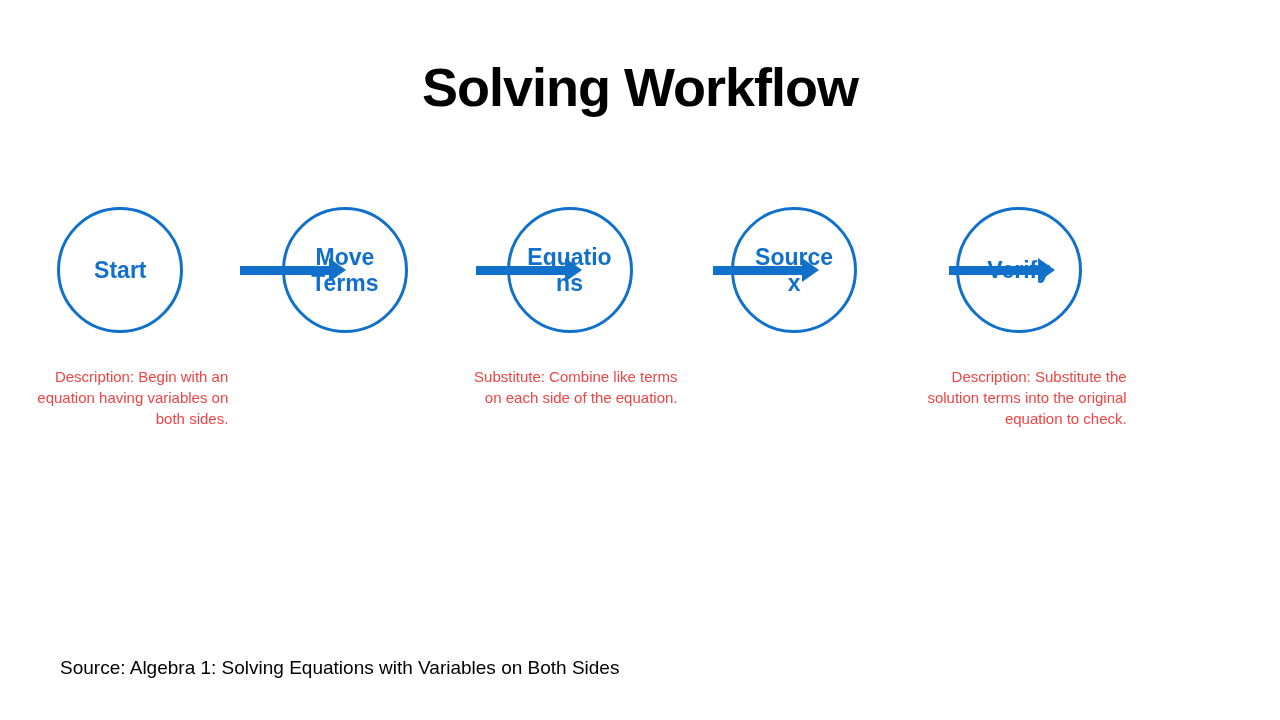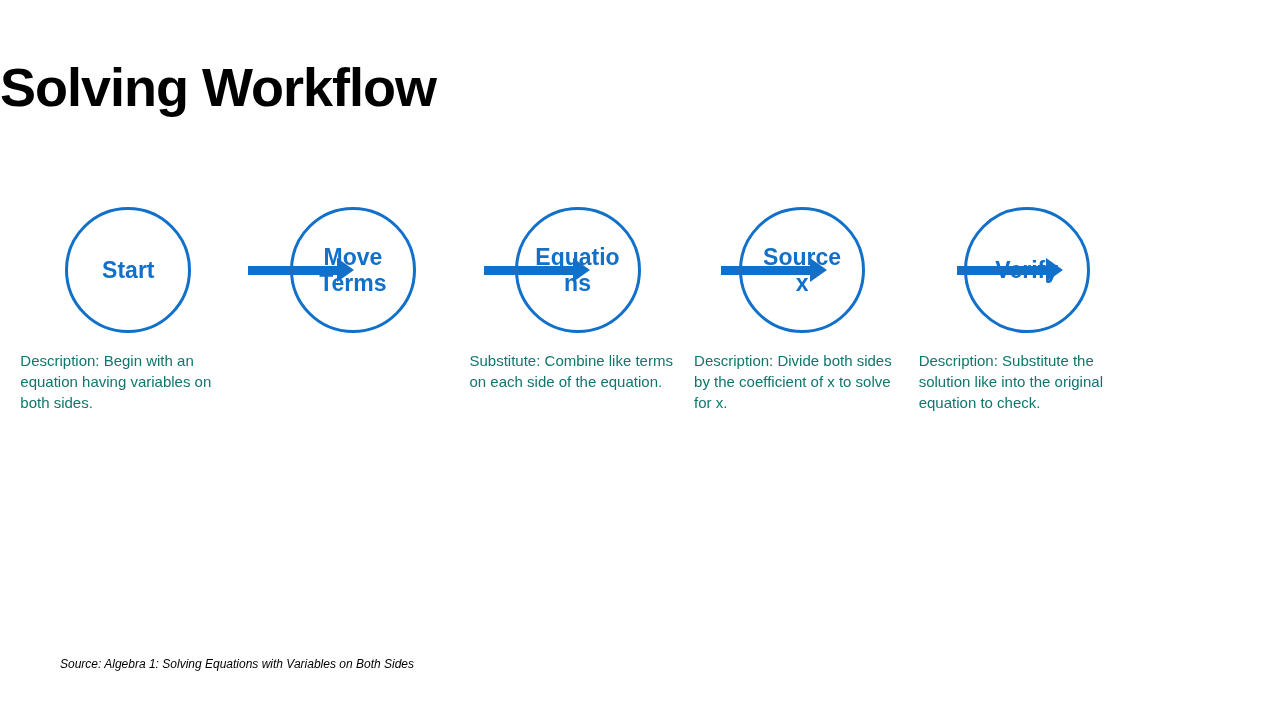--- a/index.html
+++ b/index.html
@@ -7,31 +7,31 @@
     width: 1280px; height: 720px;
     background: #ffffff;
     font-family: "Liberation Sans", sans-serif;
     overflow: hidden;
   }
   .slide { position: relative; width: 1280px; height: 720px; background: #ffffff; }
 
   .page-title {
     position: absolute;
     top: 58px; left: 0; right: 0;
-    text-align: left;
+    text-align: center;
     font-size: 54px;
     font-weight: 800;
     letter-spacing: -1px;
     color: #000000;
     line-height: 1.1;
   }
 
   .diagram {
     position: absolute;
-    top: 207px; left: 16px;
+    top: 207px; left: 8px;
     width: 1123px; height: 300px;
   }
 
   .cols {
     display: flex;
     justify-content: center;
     width: 100%;
   }
   .col {
     width: 237px;
@@ -52,26 +52,26 @@
     display: block;
     width: 90px;
     text-align: center;
     color: #1170C9;
     font-weight: 700;
     font-size: 23px;
     line-height: 1.15;
     overflow-wrap: break-word;
   }
   .desc {
-    margin-top: 17px;
+    margin-top: 33px;
     width: 216px;
-    text-align: left;
+    text-align: right;
     font-size: 15px;
     line-height: 1.4;
-    color: #0f766e;
+    color: #ef4444;
   }
 
   .arrow {
     position: absolute;
     top: 51px;
     width: 106px;
     height: 24px;
     display: flex;
     align-items: center;
   }
@@ -88,22 +88,21 @@
   }
   .a0 { left: 232px; }
   .a1 { left: 468px; }
   .a2 { left: 705px; }
   .a3 { left: 941px; }
 
   .source {
     position: absolute;
     left: 60px;
     top: 657px;
-    font-size: 12px;
-    font-style: italic;
+    font-size: 19px;
     color: #000000;
   }
 </style>
 </head>
 <body>
 
 <main class="slide">
 
   <h1 class="page-title">Solving Workflow</h1>
 
@@ -127,28 +126,27 @@
         <div class="circle">
           <span class="label">Equations</span>
         </div>
         <p class="desc">Substitute: Combine like terms on each side of the equation.</p>
       </div>
 
       <div class="col">
         <div class="circle">
           <span class="label">Source x</span>
         </div>
-        <p class="desc">Description: Divide both sides by the coefficient of x to solve for x.</p>
       </div>
 
       <div class="col">
         <div class="circle">
           <span class="label">Verify</span>
         </div>
-        <p class="desc">Description: Substitute the solution like into the original equation to check.</p>
+        <p class="desc">Description: Substitute the solution terms into the original equation to check.</p>
       </div>
 
     </div>
 
     <div class="arrow a0">
       <span class="bar"></span>
       <span class="head"></span>
     </div>
     <div class="arrow a1">
       <span class="bar"></span>

